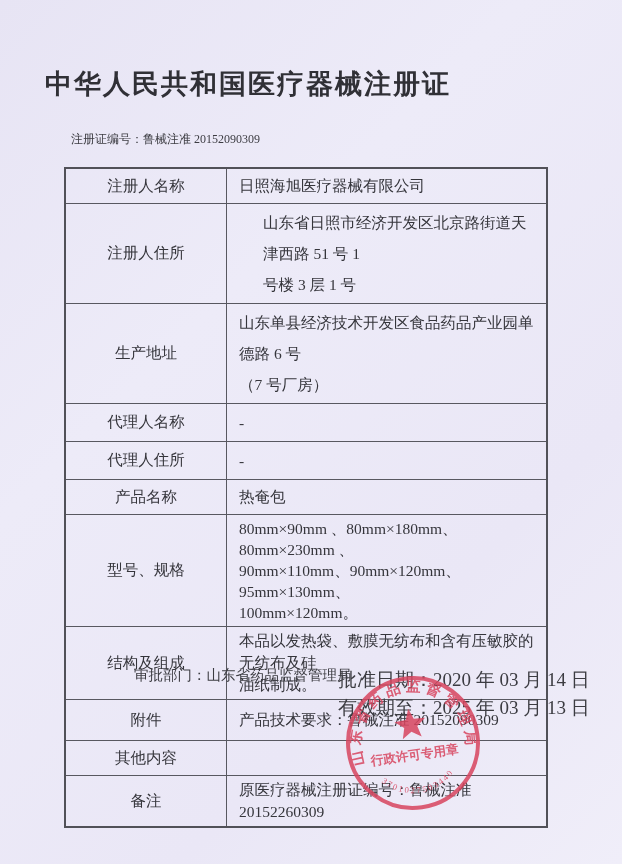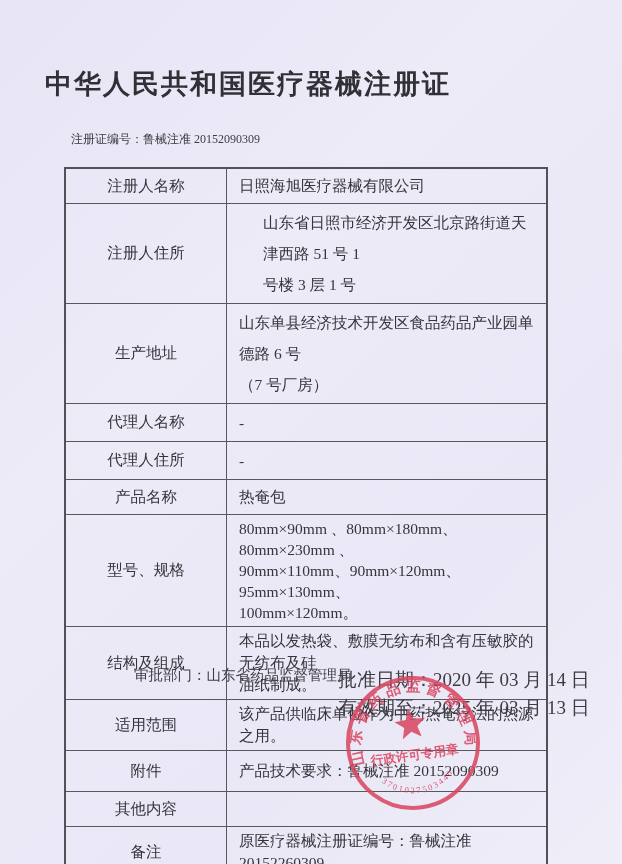--- a/index.html
+++ b/index.html
@@ -136,24 +136,20 @@
       <td class="lbl">型号、规格</td>
       <td class="val">80mm×90mm 、80mm×180mm、80mm×230mm 、
 90mm×110mm、90mm×120mm、95mm×130mm、
 100mm×120mm。</td>
     </tr>
     <tr class="r8">
       <td class="lbl">结构及组成</td>
       <td class="val">本品以发热袋、敷膜无纺布和含有压敏胶的无纺布及硅
 油纸制成。</td>
     </tr>
-    <tr class="r9">
-      <td class="lbl">适用范围</td>
-      <td class="val">该产品供临床单位作为中药热奄疗法的热源之用。</td>
-    </tr>
     <tr class="r10">
       <td class="lbl">附件</td>
       <td class="val">产品技术要求：鲁械注准 20152090309</td>
     </tr>
     <tr class="r11">
       <td class="lbl">其他内容</td>
       <td class="val"></td>
     </tr>
     <tr class="r12">
       <td class="lbl">备注</td>

